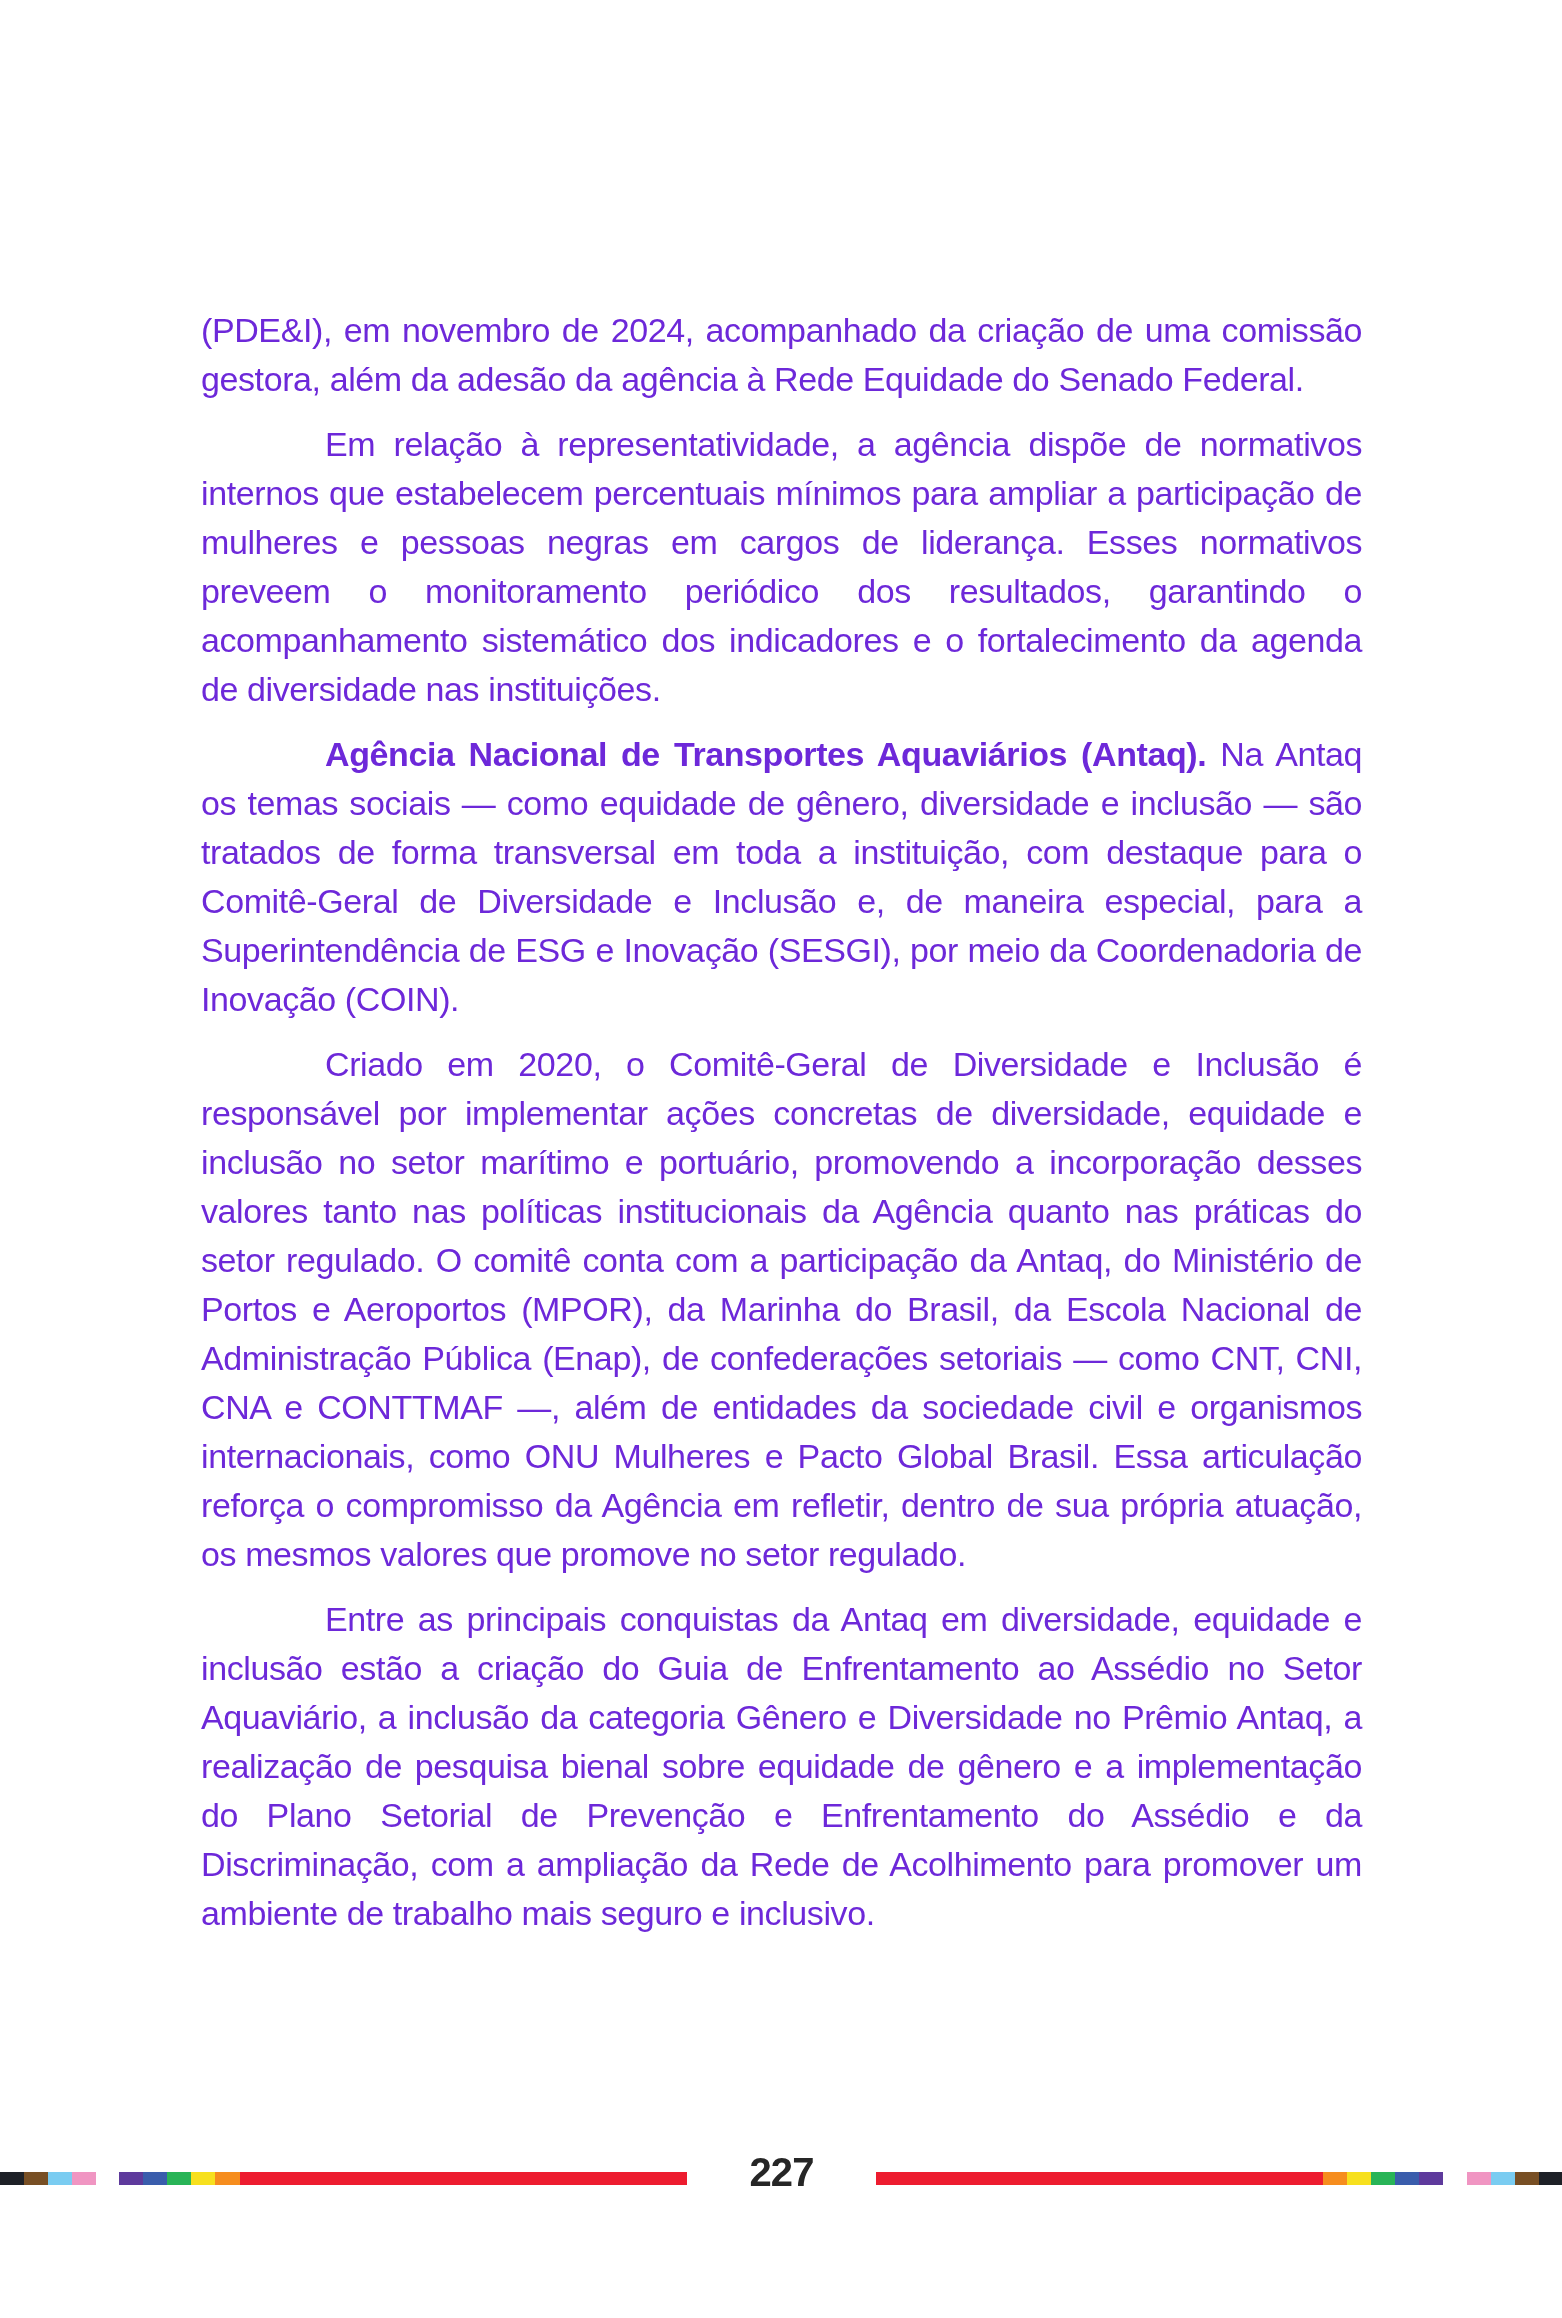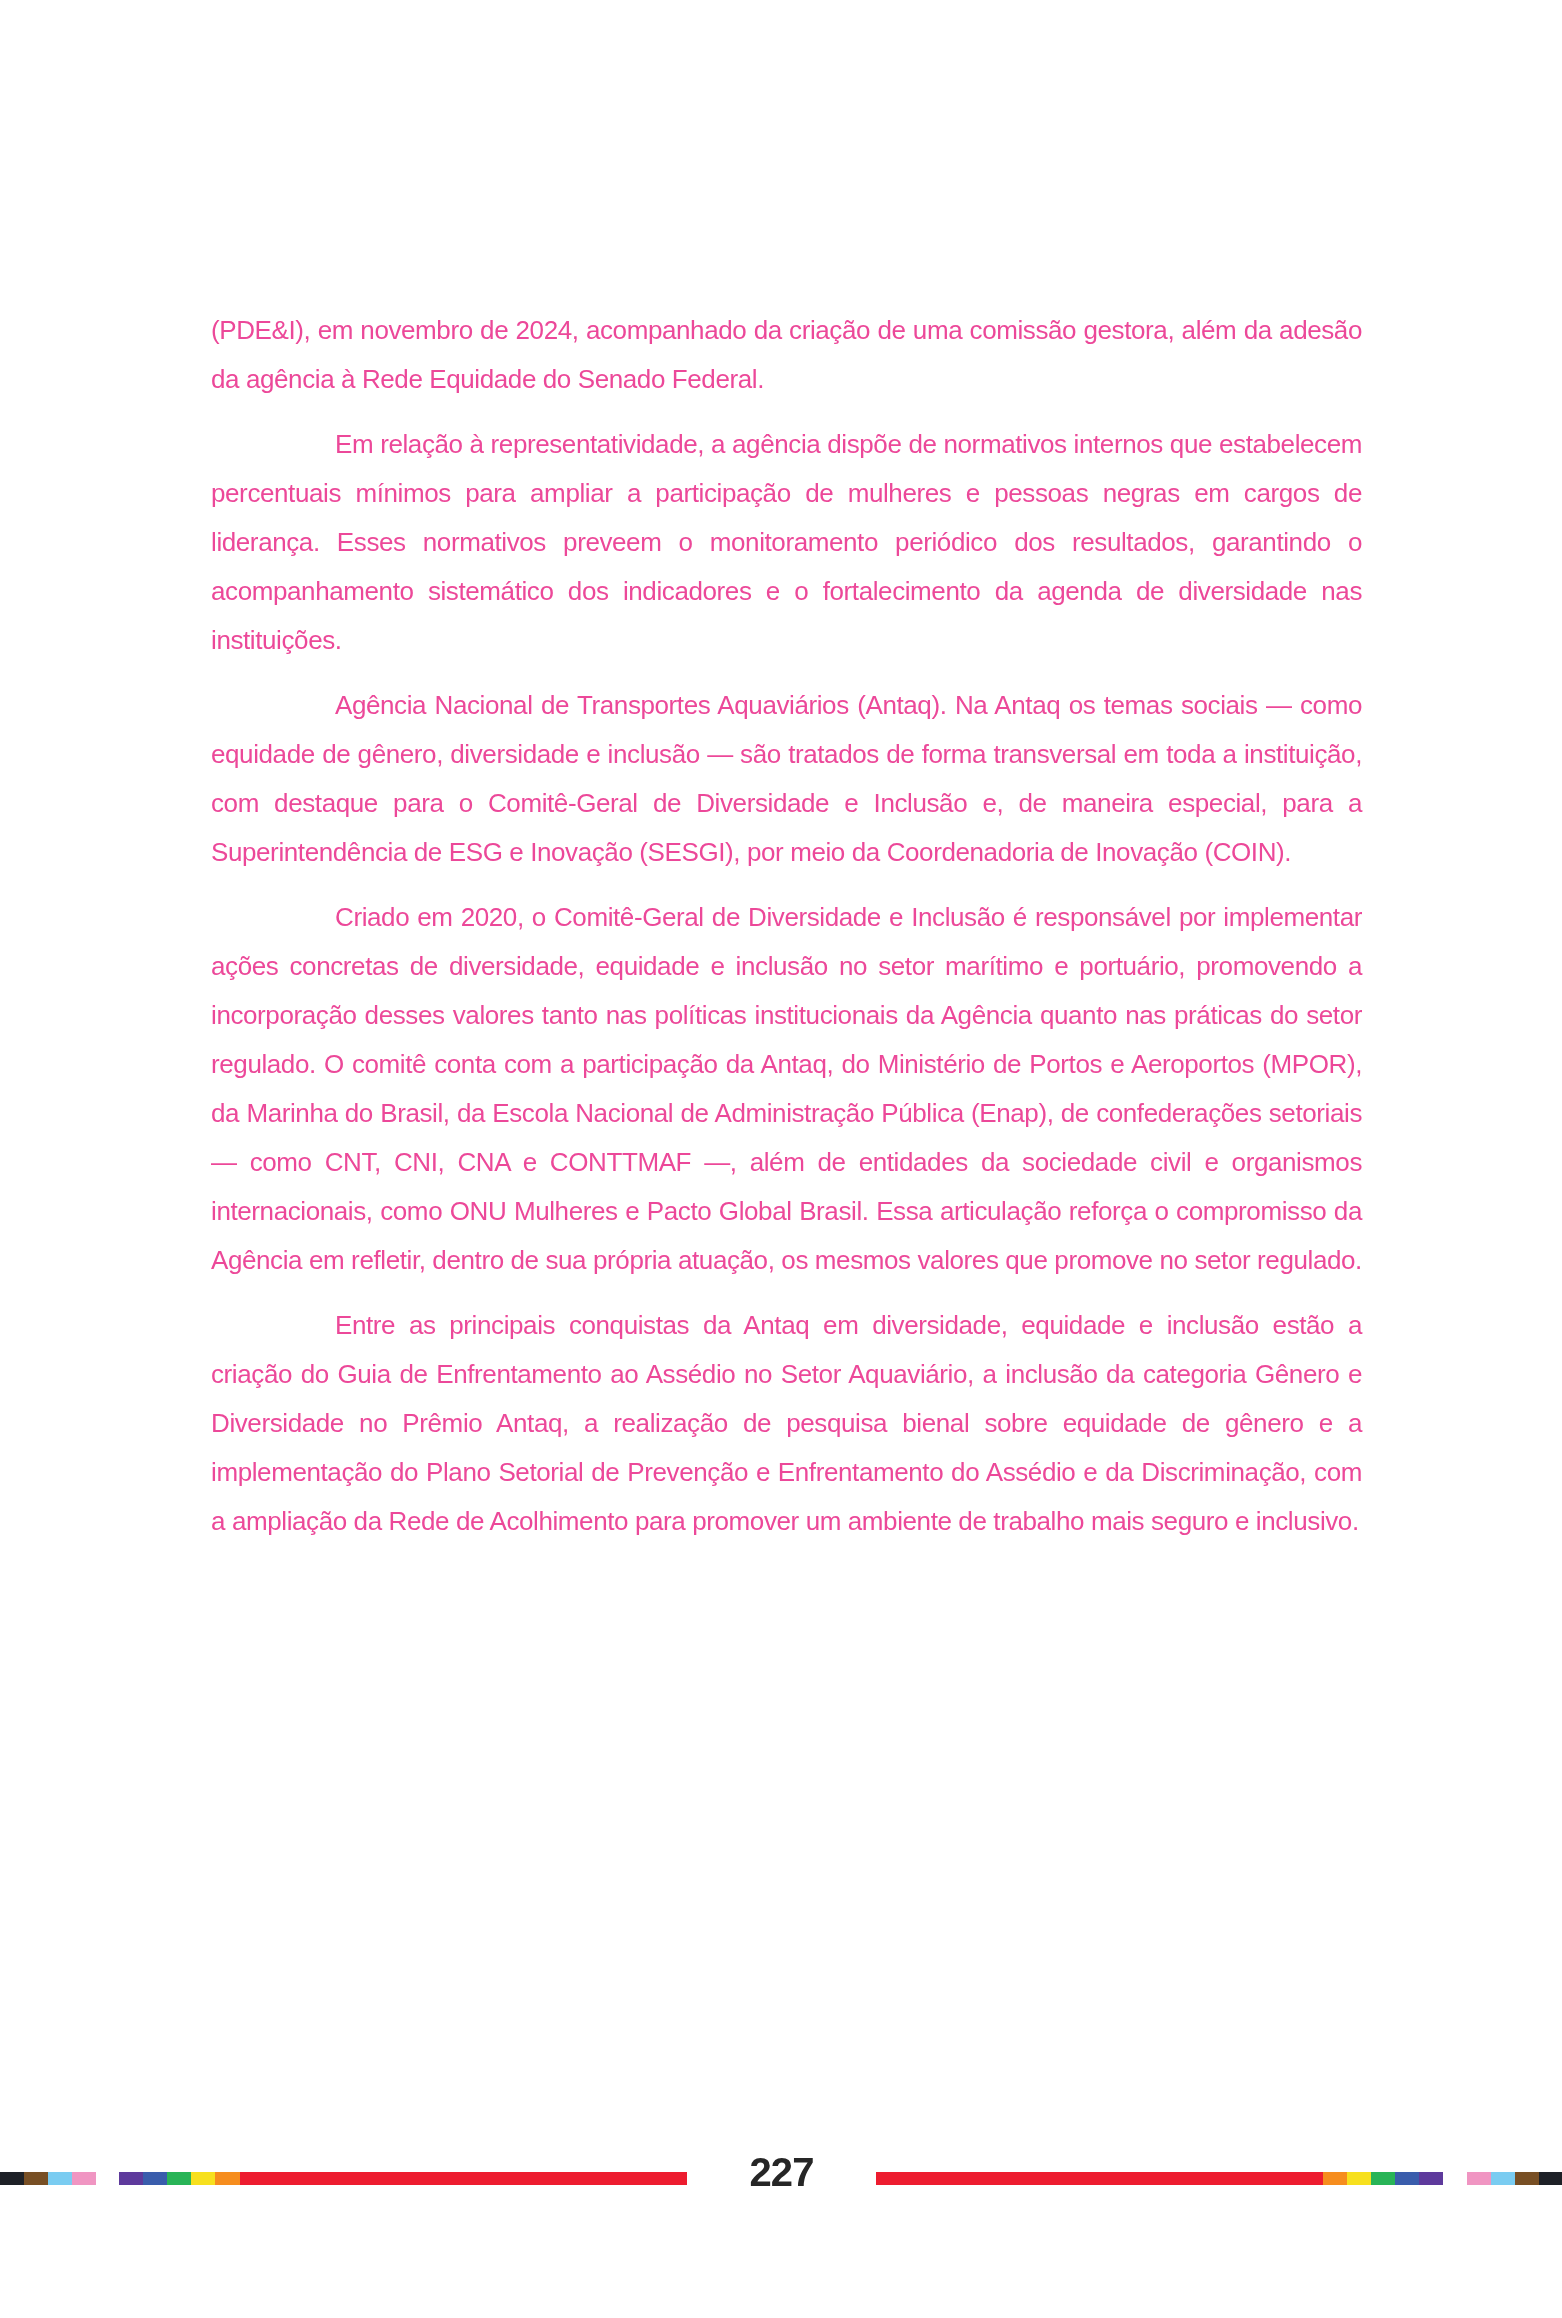--- a/index.html
+++ b/index.html
@@ -16,34 +16,34 @@
     font-family: "Liberation Sans", sans-serif;
   }
   .content {
     position: absolute;
     left: 201px;
     top: 306px;
     width: 1161px;
     color: #262224;
   }
   .para {
-    margin: 0 0 16px 10px;
-    font-size: 26px;
+    margin: 0 0 16px 0;
+    font-size: 34px;
     line-height: 49px;
     letter-spacing: -0.4px;
     text-align: justify;
     text-justify: inter-word;
     hyphens: none;
-    color: #ec4899;
+    color: #6d28d9;
   }
   .para.indented {
     text-indent: 124px;
   }
   .para strong {
-    font-weight: 400;
+    font-weight: 700;
   }
   .footer {
     position: absolute;
     left: 0;
     top: 0;
     width: 1273px;
     height: 2319px;
     pointer-events: none;
   }
   .stripe {

